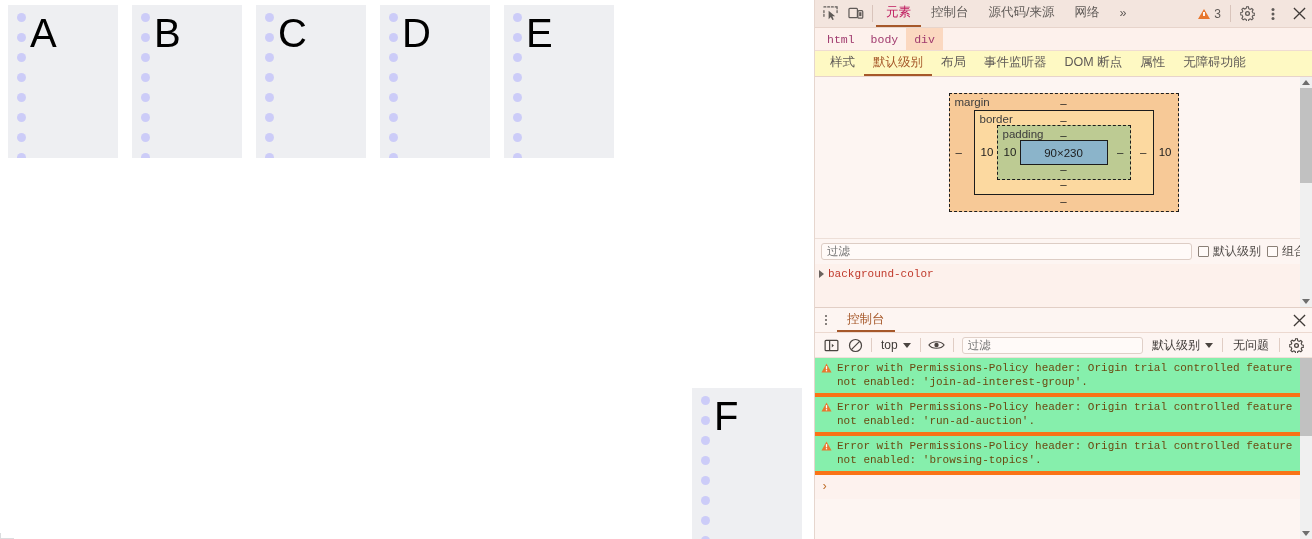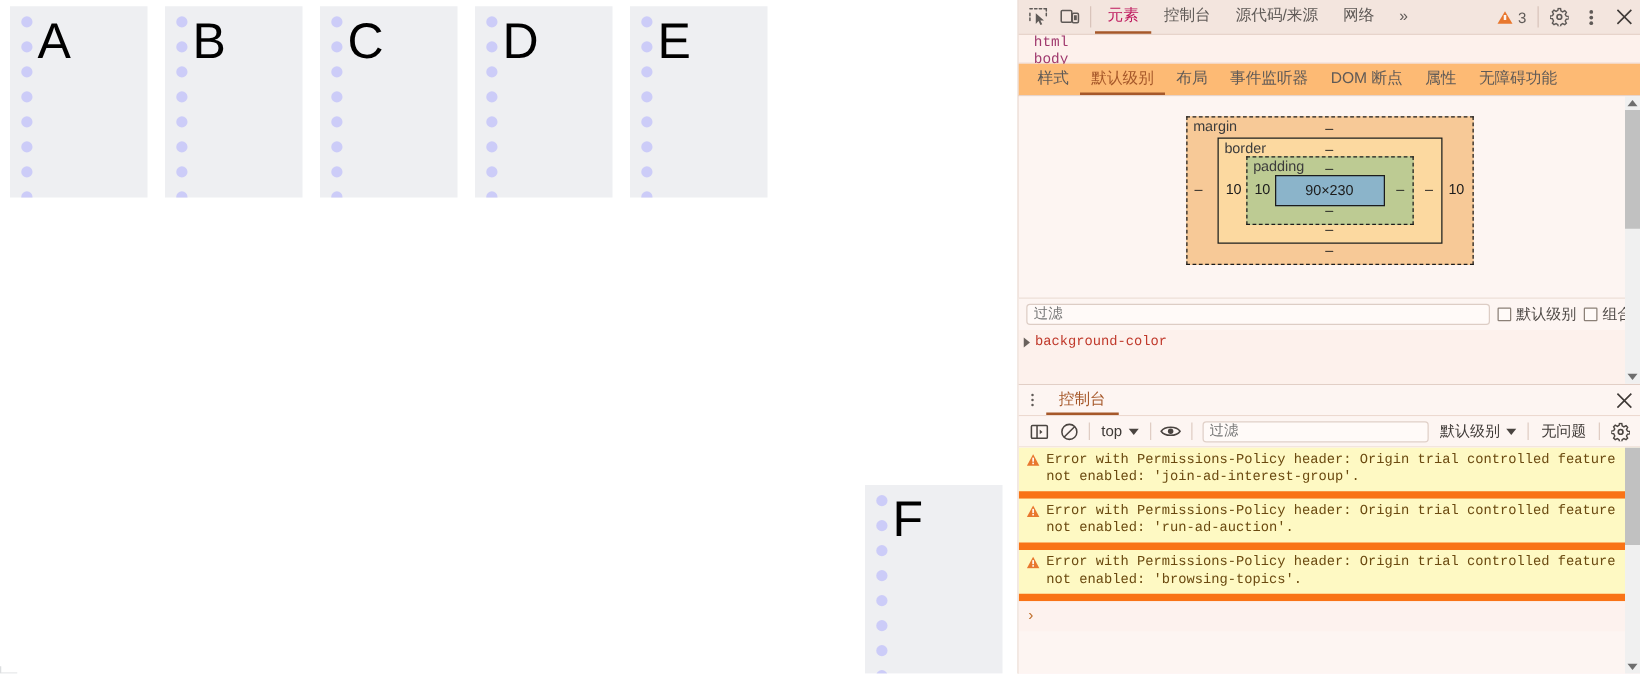--- a/index.html
+++ b/index.html
@@ -145,21 +145,20 @@
 
   
   .dt-crumbs {
     height: 22px;
     min-height: 22px;
     display: flex;
     align-items: stretch;
     background: #fdf1ec;
     border-bottom: 1px solid #efdcd3;
     padding-left: 4px;
-    flex-direction: column;
   }
   .crumb {
     display: flex;
     align-items: center;
     padding: 0 8px;
     font-family: "Liberation Mono", monospace;
     font-size: 11.5px;
     color: #a03a6e;
     cursor: pointer;
   }
@@ -167,21 +166,21 @@
     background: #fbd8c0;
     color: #a03a6e;
   }
 
   
   .dt-subtabs {
     height: 25px;
     min-height: 25px;
     display: flex;
     align-items: stretch;
-    background: #fdba74;
+    background: #fef9c3;
     border-bottom: 1px solid #e7d4cb;
     padding-left: 6px;
   }
   .subtab {
     display: flex;
     align-items: center;
     padding: 0 9px;
     font-size: 12.5px;
     color: #5f5a57;
     cursor: pointer;
@@ -451,22 +450,22 @@
     flex: 1 1 auto;
     overflow: hidden;
     background: #fdf5f2;
     position: relative;
     min-height: 0;
   }
   .msg {
     display: flex;
     align-items: flex-start;
     gap: 5px;
-    background: #fef9c3;
-    border-bottom: 6px solid #f97316;
+    background: #86efac;
+    border-bottom: 4px solid #f97316;
     padding: 3px 6px 4px 6px;
     font-family: "Liberation Mono", monospace;
     font-size: 11px;
     line-height: 14px;
     color: #6b4a10;
   }
   .msg .tri {
     margin-top: 2px;
     flex: 0 0 auto;
   }

